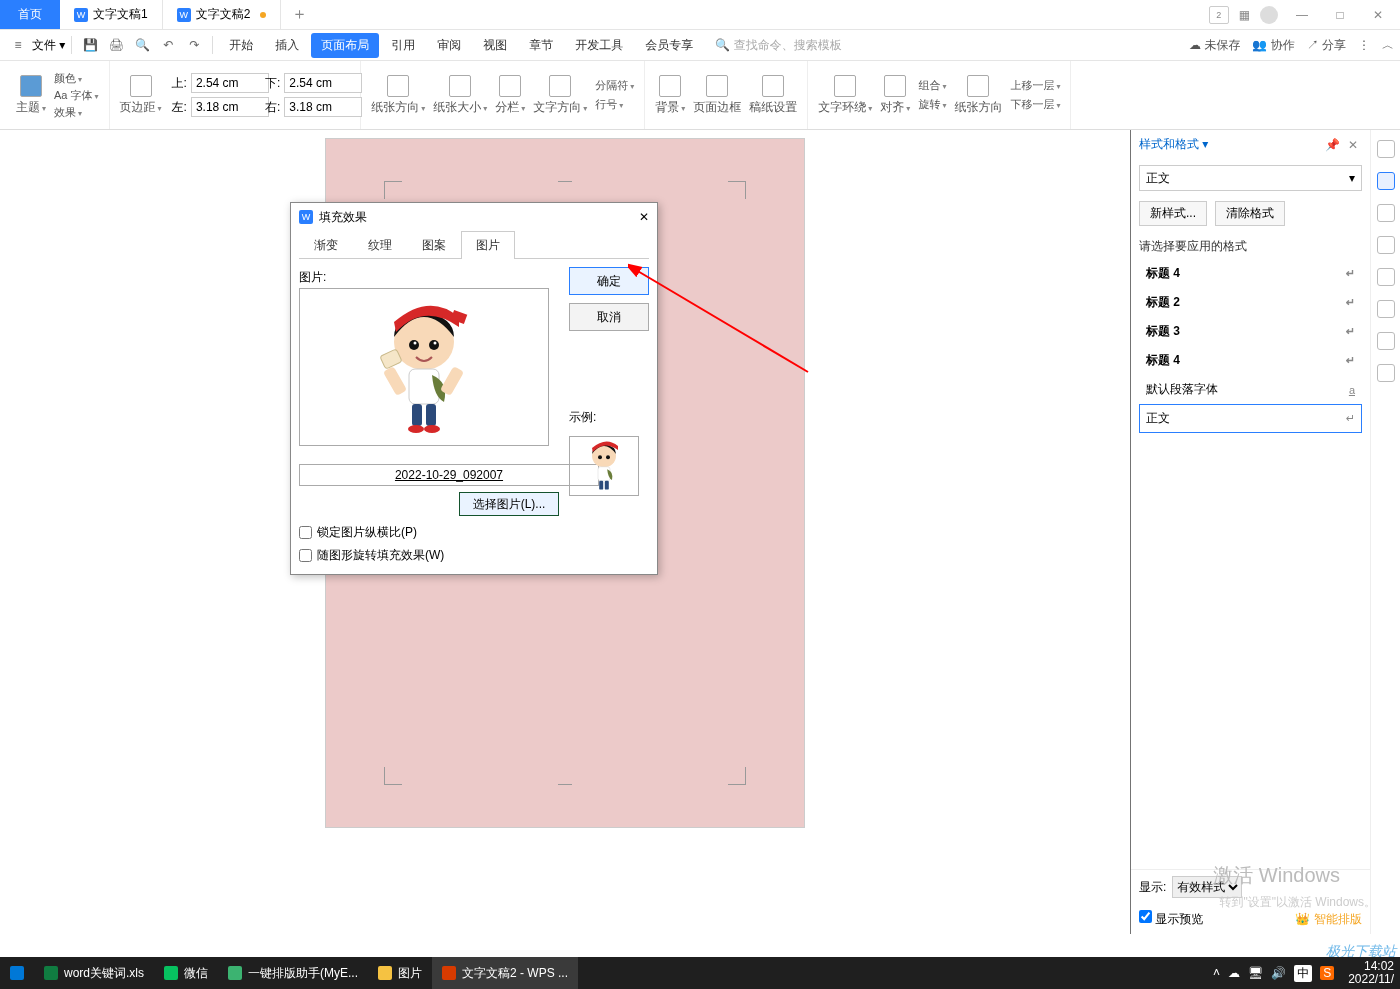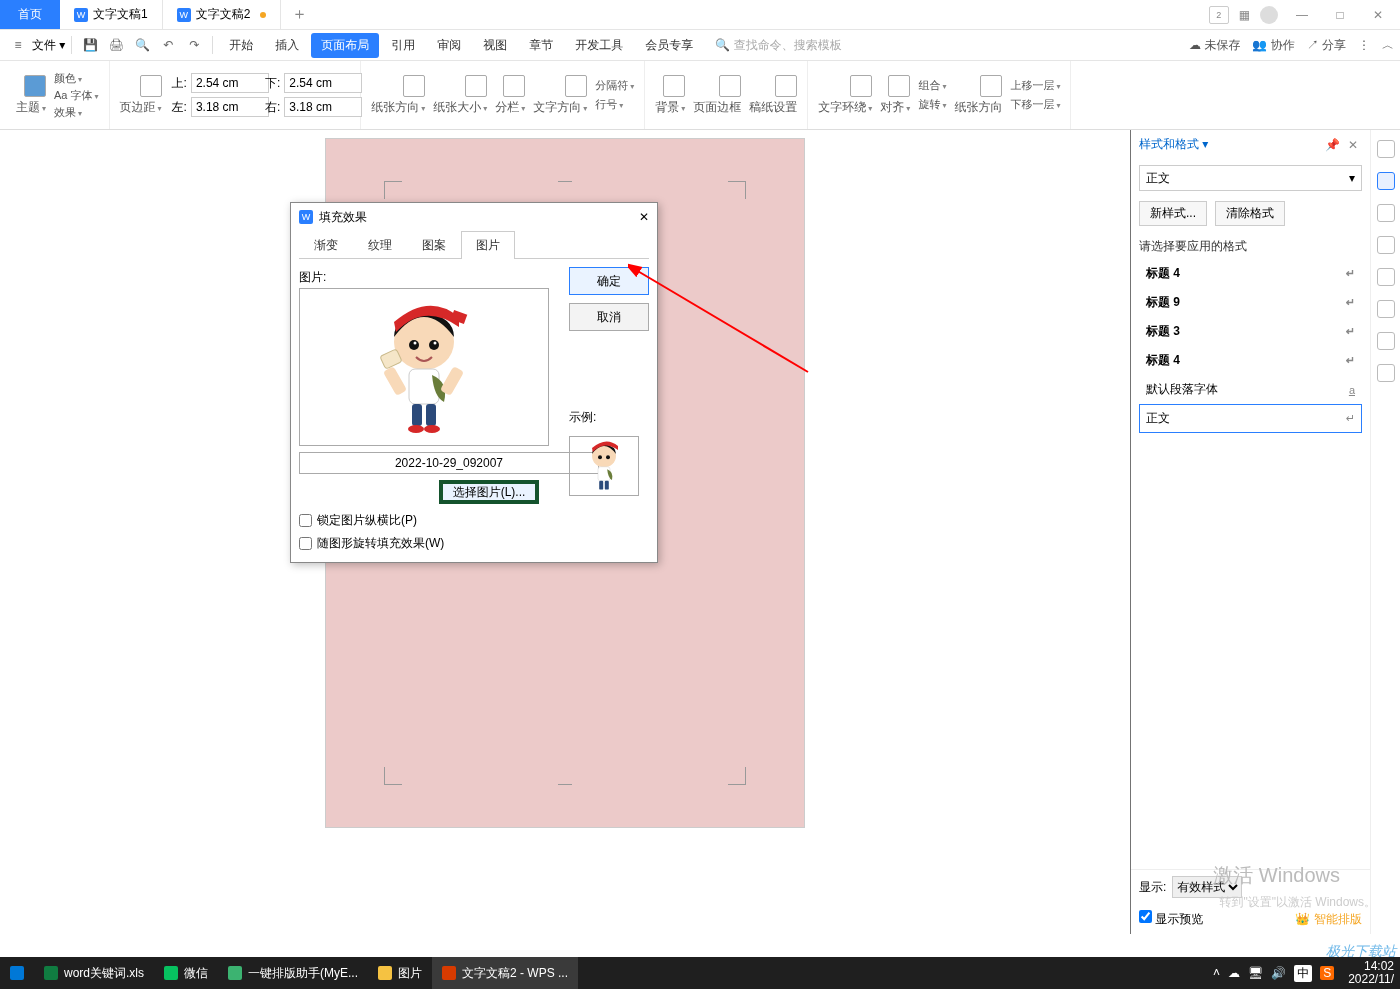--- a/index.html
+++ b/index.html
@@ -23,21 +23,21 @@
 .menurow .icon-btn { width: 24px; height: 24px; display: inline-flex; align-items: center; justify-content: center; color: #666; }
 .menurow .sep { width: 1px; height: 18px; background: #ddd; margin: 0 4px; }
 .menurow .ribbon-tab { padding: 4px 10px; color: #333; border-radius: 3px; }
 .menurow .ribbon-tab.active { background: #2a7fff; color: #fff; }
 .menurow .search { color: #aaa; margin-left: 10px; }
 .menurow .right-actions { margin-left: auto; display: flex; align-items: center; gap: 12px; color: #555; }
 
 
 .ribbon { height: 70px; border-top: 1px solid #e5e5e5; border-bottom: 1px solid #ddd; display: flex; align-items: center; padding: 0 6px; background: #fff; }
 .rgroup { display: flex; align-items: center; height: 100%; padding: 0 6px; border-right: 1px solid #eee; }
-.vstack { display: flex; flex-direction: column; align-items: flex-end; gap: 2px; padding: 0 4px; color: #555; }
+.vstack { display: flex; flex-direction: column; align-items: center; gap: 2px; padding: 0 4px; color: #555; }
 .vstack .bigicon { width: 22px; height: 22px; border: 1px solid #aaa; border-radius: 2px; }
 .small-label { font-size: 11px; color: #555; }
 .margin-grid { display: grid; grid-template-columns: auto 70px auto 70px; grid-auto-rows: 22px; gap: 2px 4px; align-items: center; margin-left: 6px; }
 .margin-grid input { width: 78px; height: 20px; border: 1px solid #ccc; padding: 0 4px; }
 .ribbon .drop::after { content: "▾"; font-size: 8px; margin-left: 2px; color: #888; }
 
 
 .workspace { position: absolute; top: 130px; left: 0; right: 270px; bottom: 55px; background: #fff; display: flex; justify-content: center; overflow: auto; }
 .page { margin-top: 8px; width: 480px; height: 690px; background: #eccac9; border: 1px solid #ccc; position: relative; }
 .page .corner { position: absolute; width: 18px; height: 18px; border: 0 solid #999; }
@@ -92,22 +92,22 @@
 .dialog .dlg-body { padding: 0 8px 10px; position: relative; }
 .dialog .tabs { display: flex; border-bottom: 1px solid #ccc; }
 .dialog .tab { padding: 5px 14px; border: 1px solid transparent; border-bottom: none; margin-bottom: -1px; color: #333; }
 .dialog .tab.active { border-color: #ccc; background: #fff; }
 .dialog .content { display: flex; gap: 10px; margin-top: 8px; }
 .dialog .left-col { width: 260px; }
 .dialog .right-col { flex: 1; display: flex; flex-direction: column; gap: 8px; }
 .dlg-btn { height: 28px; border: 1px solid #aaa; background: #f3f3f3; display: flex; align-items: center; justify-content: center; }
 .dlg-btn.sel { border: 1px solid #2a7fff; background: #eaf3ff; }
 .preview-box { width: 250px; height: 158px; border: 1px solid #aaa; display: flex; align-items: center; justify-content: center; background: #fff; }
-.file-name-box { width: 300px; height: 22px; border: 1px solid #aaa; margin-top: 6px; display: flex; align-items: center; justify-content: center; }
-.select-pic { margin-top: 6px; width: 100px; height: 24px; border: 4px solid #14532d; background: #eaf3ff; display: flex; align-items: center; justify-content: center; margin-left: auto; margin-right:20px;}
+.file-name-box { width: 300px; height: 22px; border: 1px solid #aaa; margin-top: 18px; display: flex; align-items: center; justify-content: center; text-decoration: underline; }
+.select-pic { margin-top: 6px; width: 100px; height: 24px; border: 1px solid #14532d; background: #eaf3ff; display: flex; align-items: center; justify-content: center; margin-left: auto; margin-right:0;}
 .sample-label { margin-top: 70px; }
 .sample-box { width: 70px; height: 60px; border: 1px solid #aaa; display: flex; align-items: center; justify-content: center; margin-top: 2px; }
 .dlg-checks { margin-top: 8px; display: flex; flex-direction: column; gap: 6px; }
 .dlg-checks label { display: flex; align-items: center; gap: 5px; }
 
 
 .arrow { position: absolute; left: 628px; top: 262px; pointer-events: none; }
 
 
 .cartoon { width: 100px; height: 140px; }
@@ -282,21 +282,21 @@
     <div class="pb">新样式...</div>
     <div class="pb">清除格式</div>
   </div>
   <div class="panel-hint">请选择要应用的格式</div>
   <div class="style-list">
     <div class="style-item h">
         <span>标题 4</span>
         <span class="glyph">↵</span>
       </div>
     <div class="style-item h">
-        <span>标题 9</span>
+        <span>标题 2</span>
         <span class="glyph">↵</span>
       </div>
     <div class="style-item h">
         <span>标题 3</span>
         <span class="glyph">↵</span>
       </div>
     <div class="style-item h">
         <span>标题 4</span>
         <span class="glyph">↵</span>
       </div>

